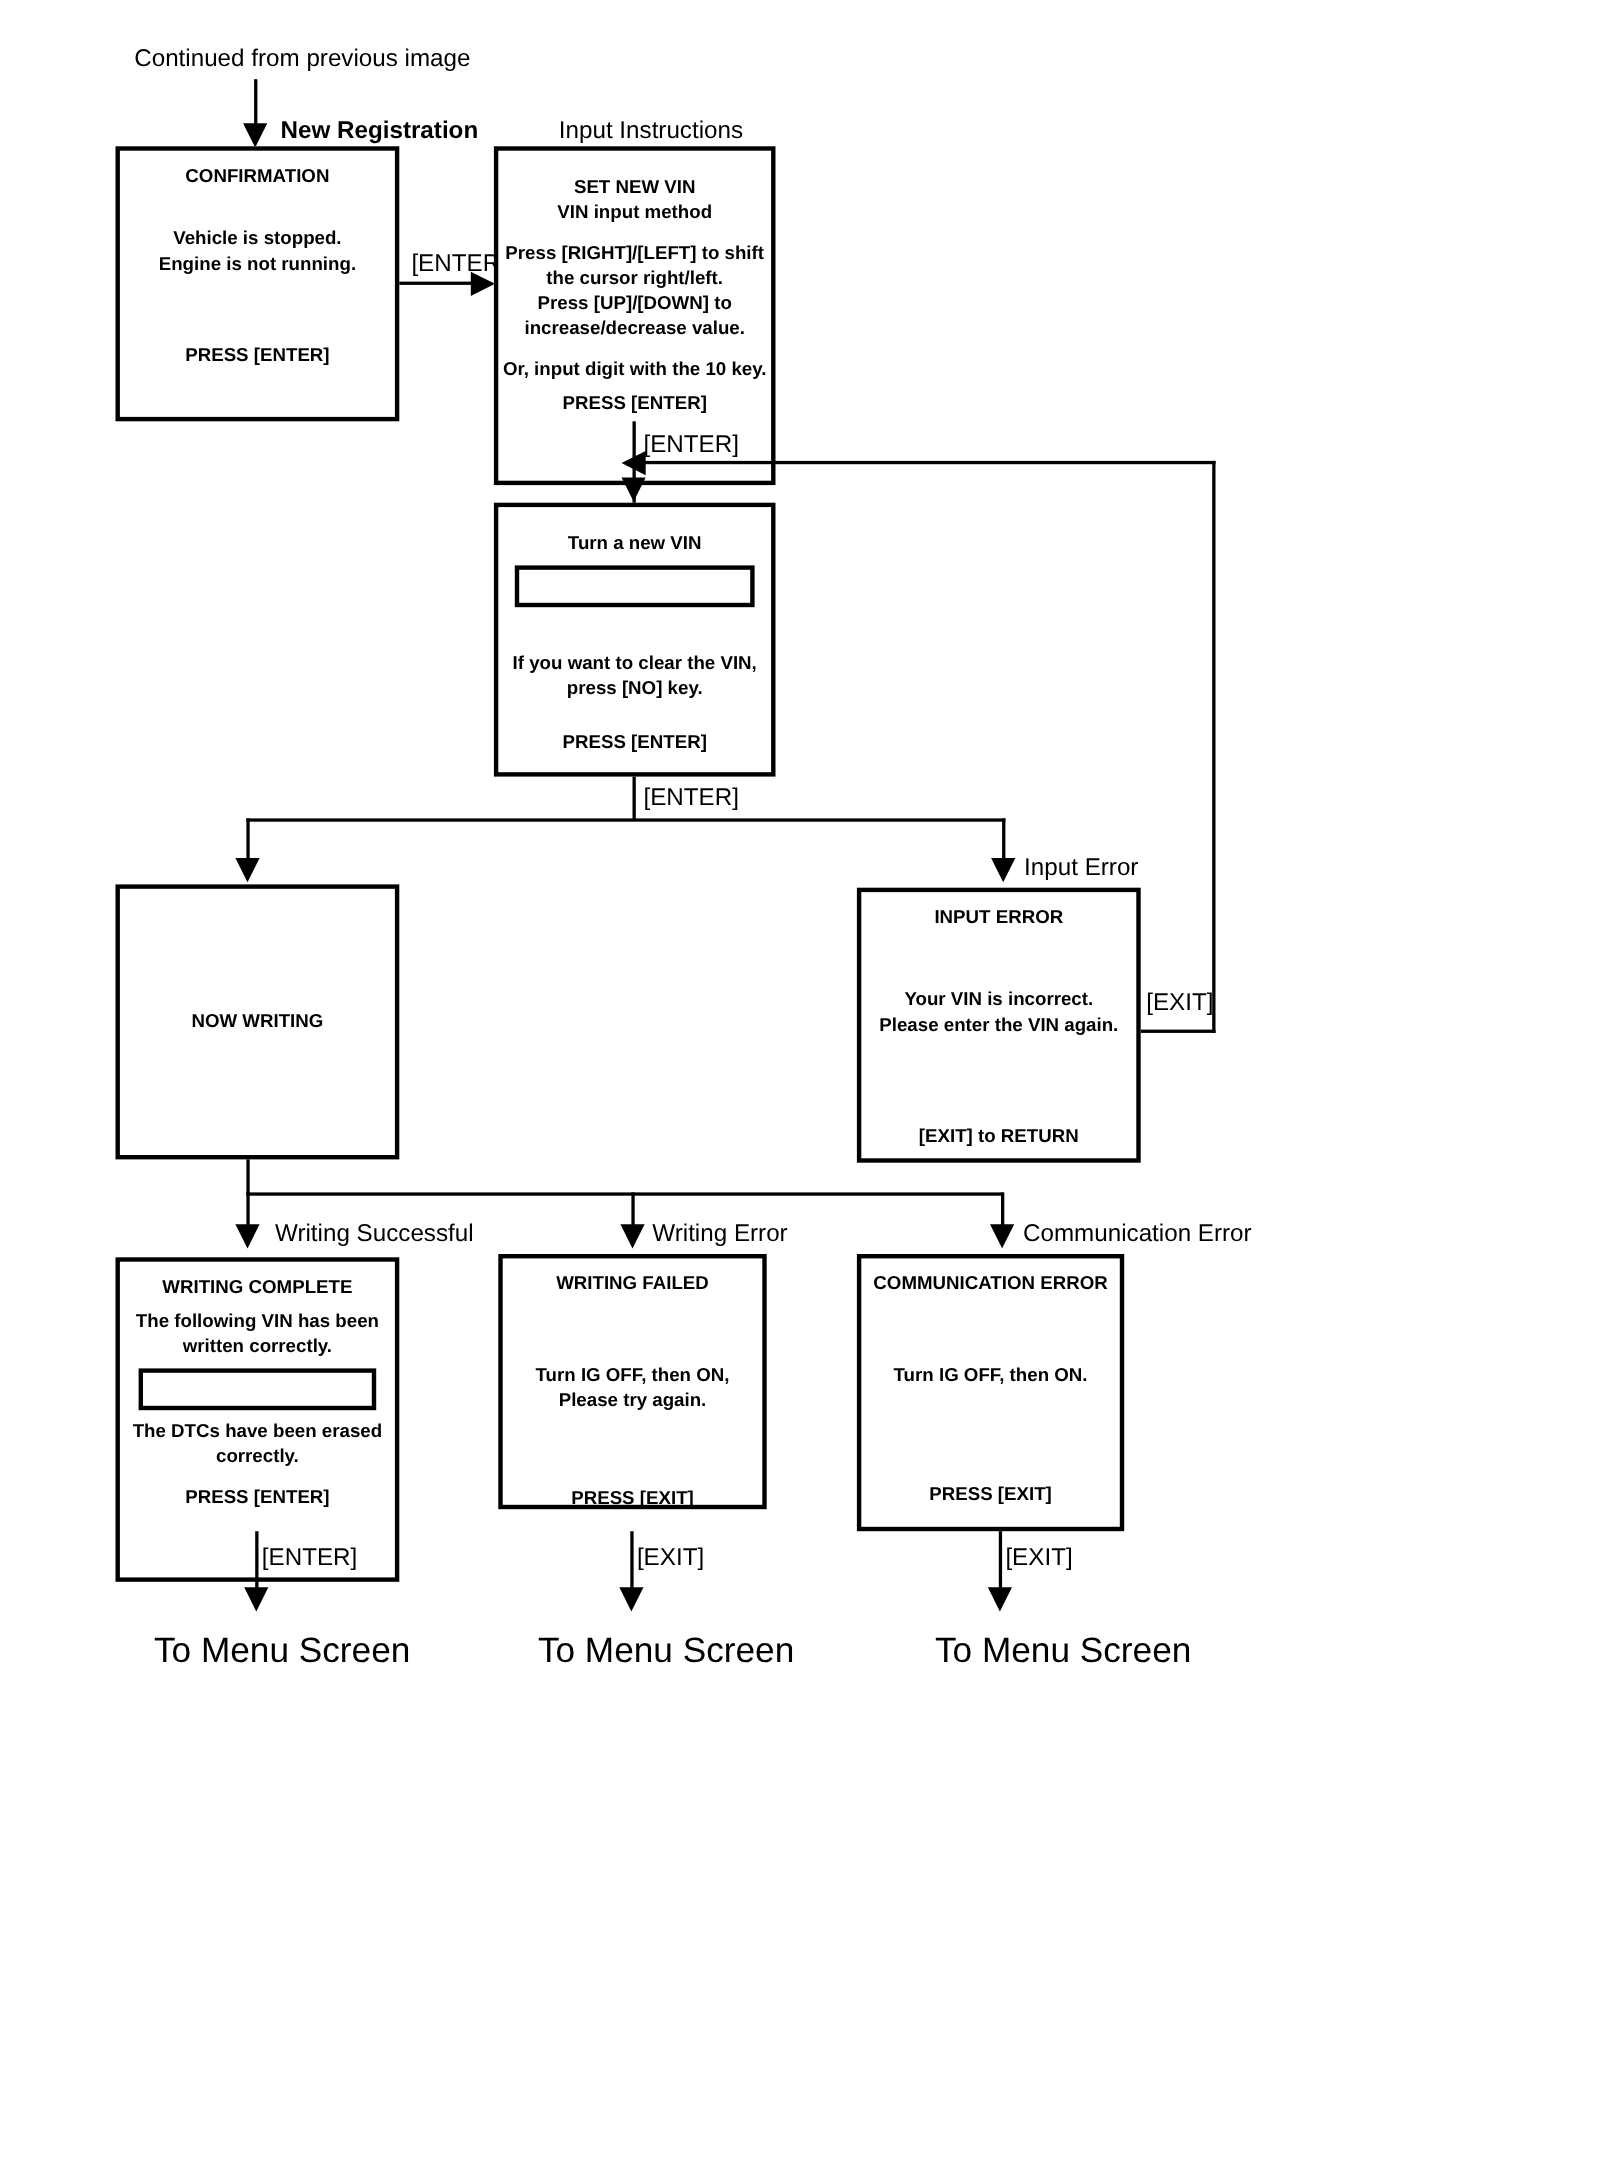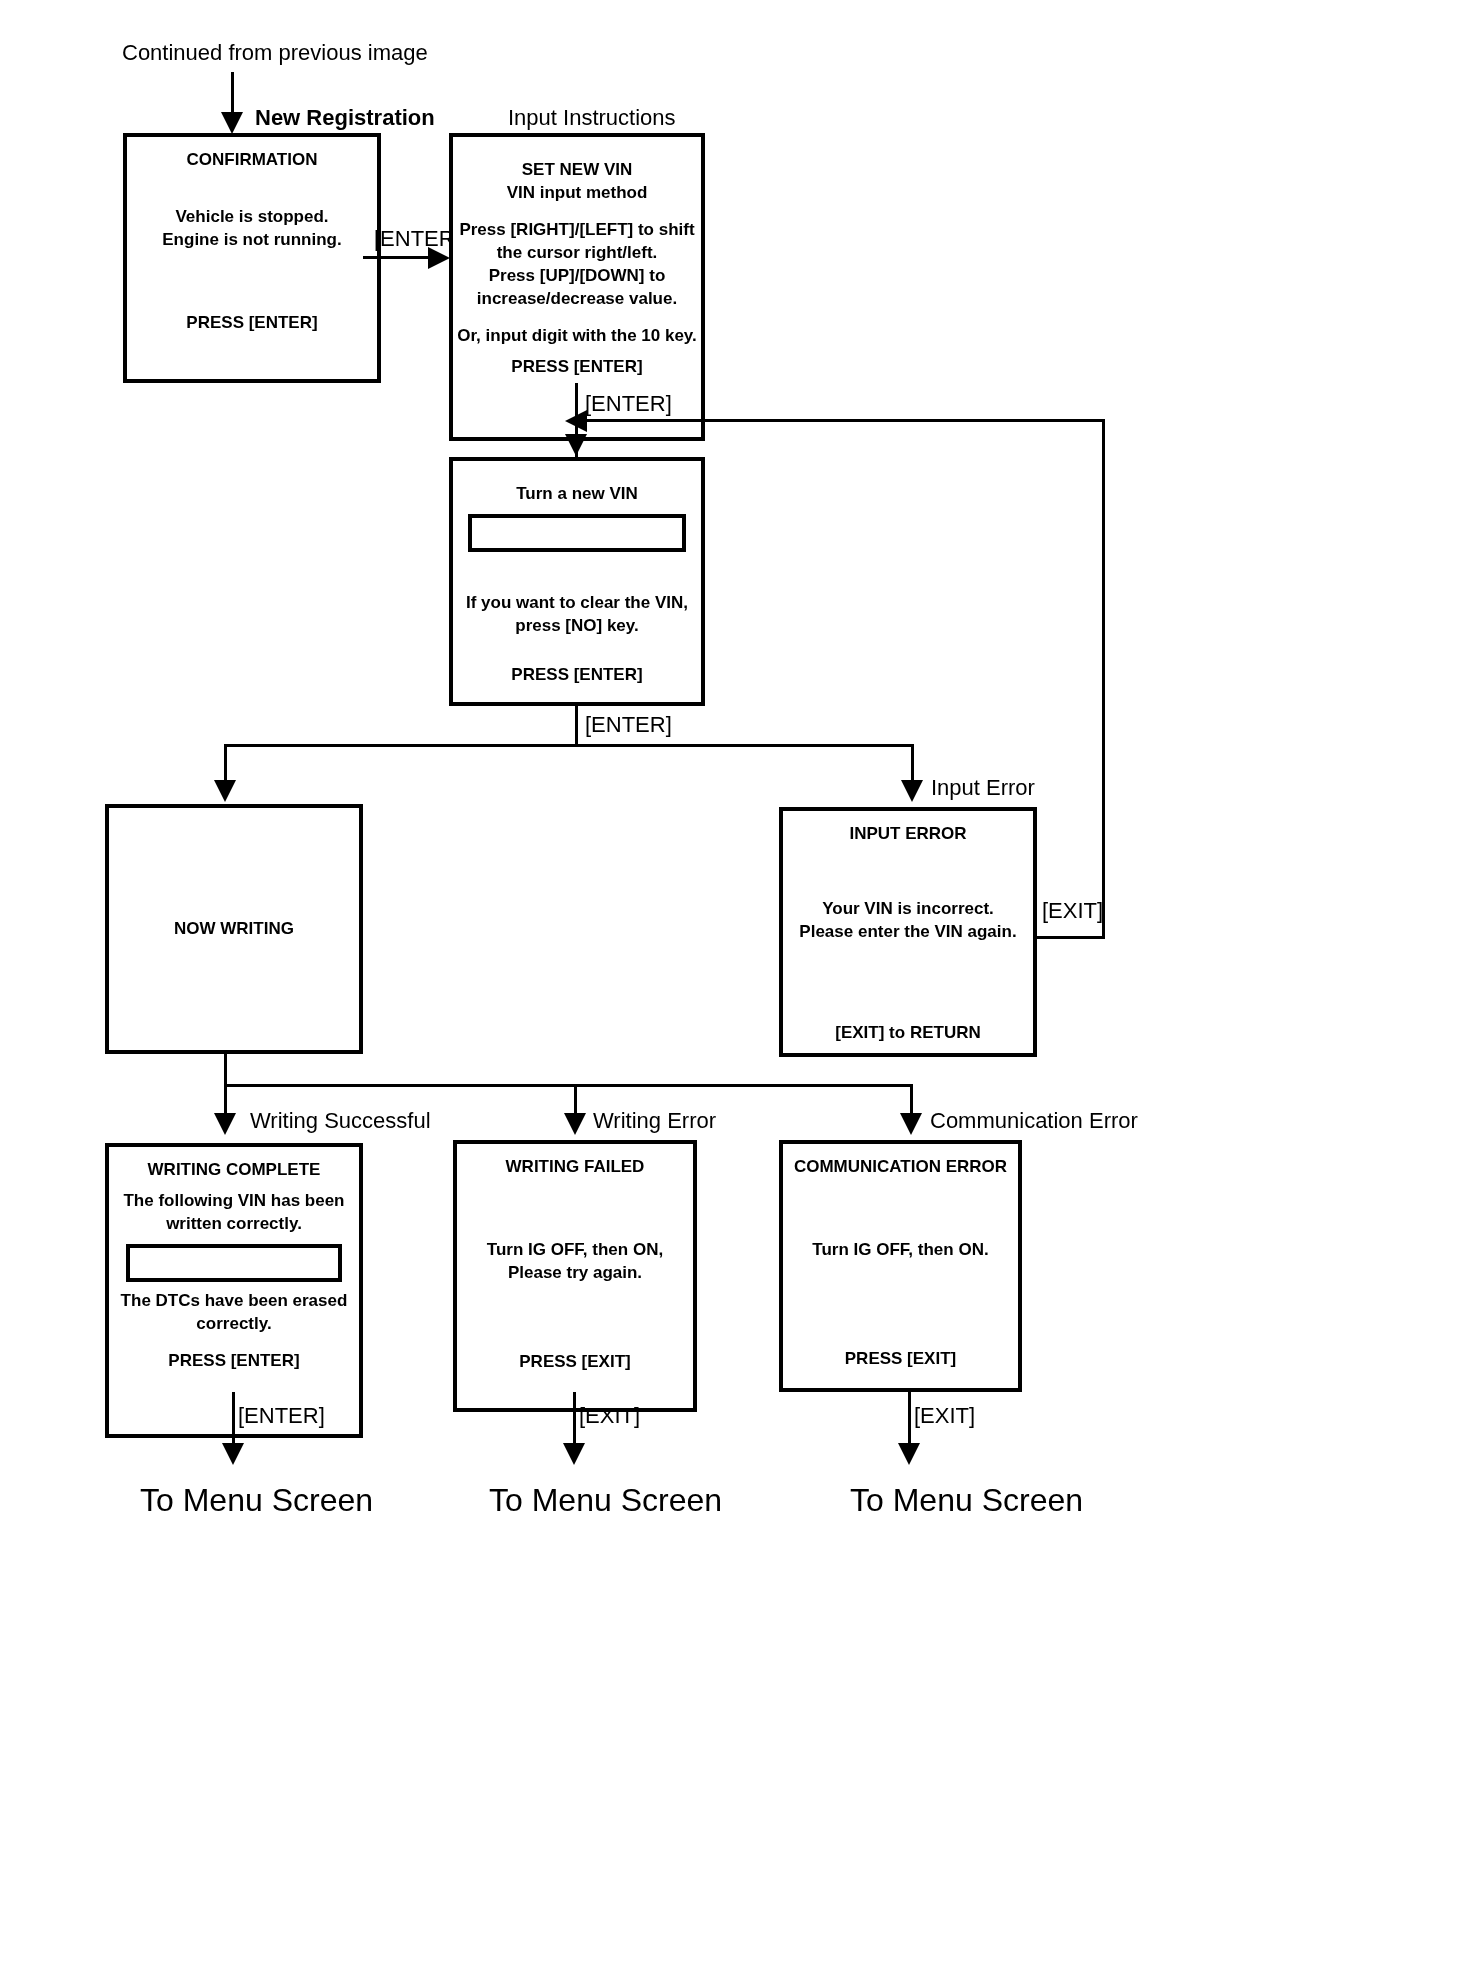--- a/index.html
+++ b/index.html
@@ -49,21 +49,21 @@
 <div class="stage">
 
   <div class="lbl" style="left:122px;top:40px;">Continued from previous image</div>
 
   <div class="vline" style="left:231px;top:72px;height:50px;"></div>
   <div class="arrow-d" style="left:221px;top:112px;"></div>
 
   <div class="lbl" style="left:255px;top:105px;font-weight:bold;">New Registration</div>
   <div class="lbl" style="left:508px;top:105px;">Input Instructions</div>
 
-  <div class="box" style="left:105px;top:133px;width:258px;height:250px;padding-top:12px;margin-left:18px;">
+  <div class="box" style="left:105px;top:133px;width:258px;height:250px;padding-top:12px;">
     <span class="ln">CONFIRMATION</span>
     <span class="gap-l"></span>
     <span class="gap-s"></span>
     <span class="ln">Vehicle is stopped.</span>
     <span class="ln">Engine is not running.</span>
     <span class="gap-l"></span>
       <span class="gap-l"></span>
       <span class="gap-s"></span>
     <span class="ln">PRESS [ENTER]</span>
   </div>
@@ -157,21 +157,21 @@
     <span class="ln">written correctly.</span>
     <span class="gap-s"></span>
     <div class="vinfield" style="width:216px;"></div>
     <span class="gap-s"></span>
     <span class="ln">The DTCs have been erased</span>
     <span class="ln">correctly.</span>
     <span class="gap"></span>
     <span class="ln">PRESS [ENTER]</span>
   </div>
 
-  <div class="box" style="left:453px;top:1140px;width:244px;height:272px;padding-top:12px;">
+  <div class="box" style="left:453px;top:1140px;width:244px;height:232px;padding-top:12px;">
     <span class="ln">WRITING FAILED</span>
     <span class="gap-l"></span>
       <span class="gap-l"></span>
       <span class="gap-s"></span>
     <span class="ln">Turn IG OFF, then ON,</span>
     <span class="ln">Please try again.</span>
     <span class="gap-l"></span>
       <span class="gap-l"></span>
       <span class="gap"></span>
     <span class="ln">PRESS [EXIT]</span>

